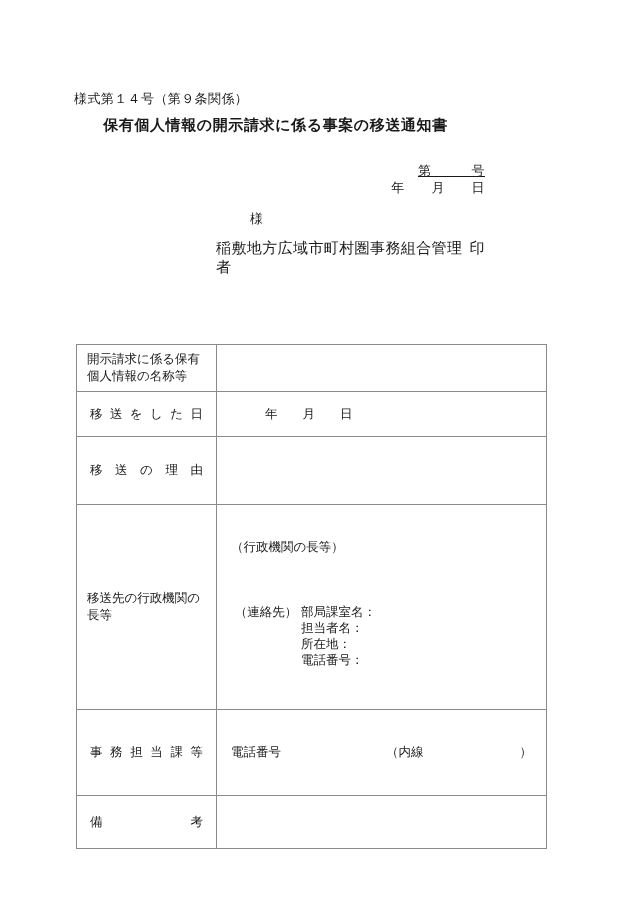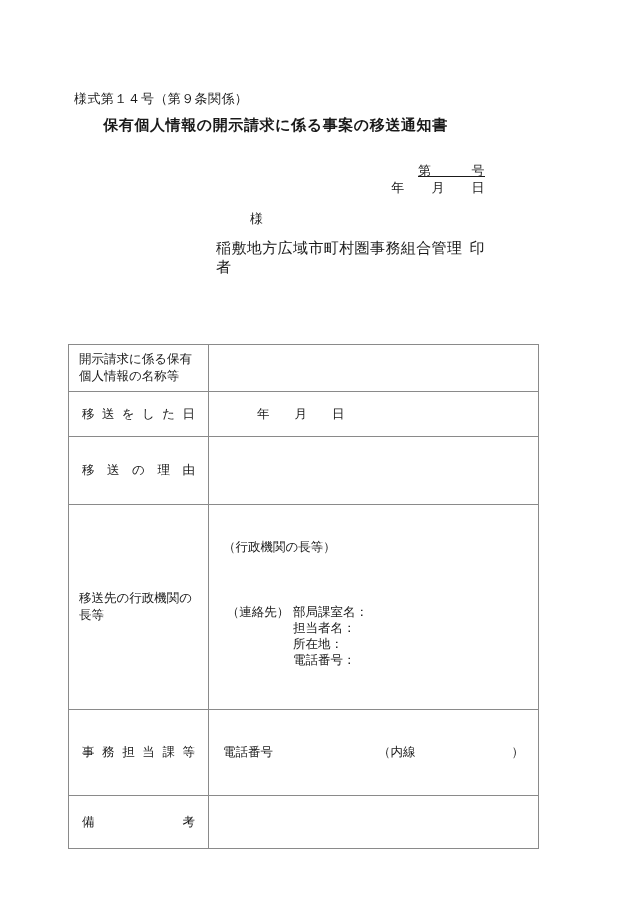--- a/index.html
+++ b/index.html
@@ -90,21 +90,21 @@
   }
   .para-2 {
     margin-top: 0;
     text-indent: 11px;
     white-space: pre-wrap;
   }
 
   
   .form-table {
     position: absolute;
-    left: 68px;
+    left: 76px;
     top: 344px;
     width: 470px;
     border-collapse: collapse;
     table-layout: fixed;
     font-size: 12.5px;
   }
   .form-table td {
     border: 1px solid #8a8a8a;
     padding: 0;
     vertical-align: middle;

